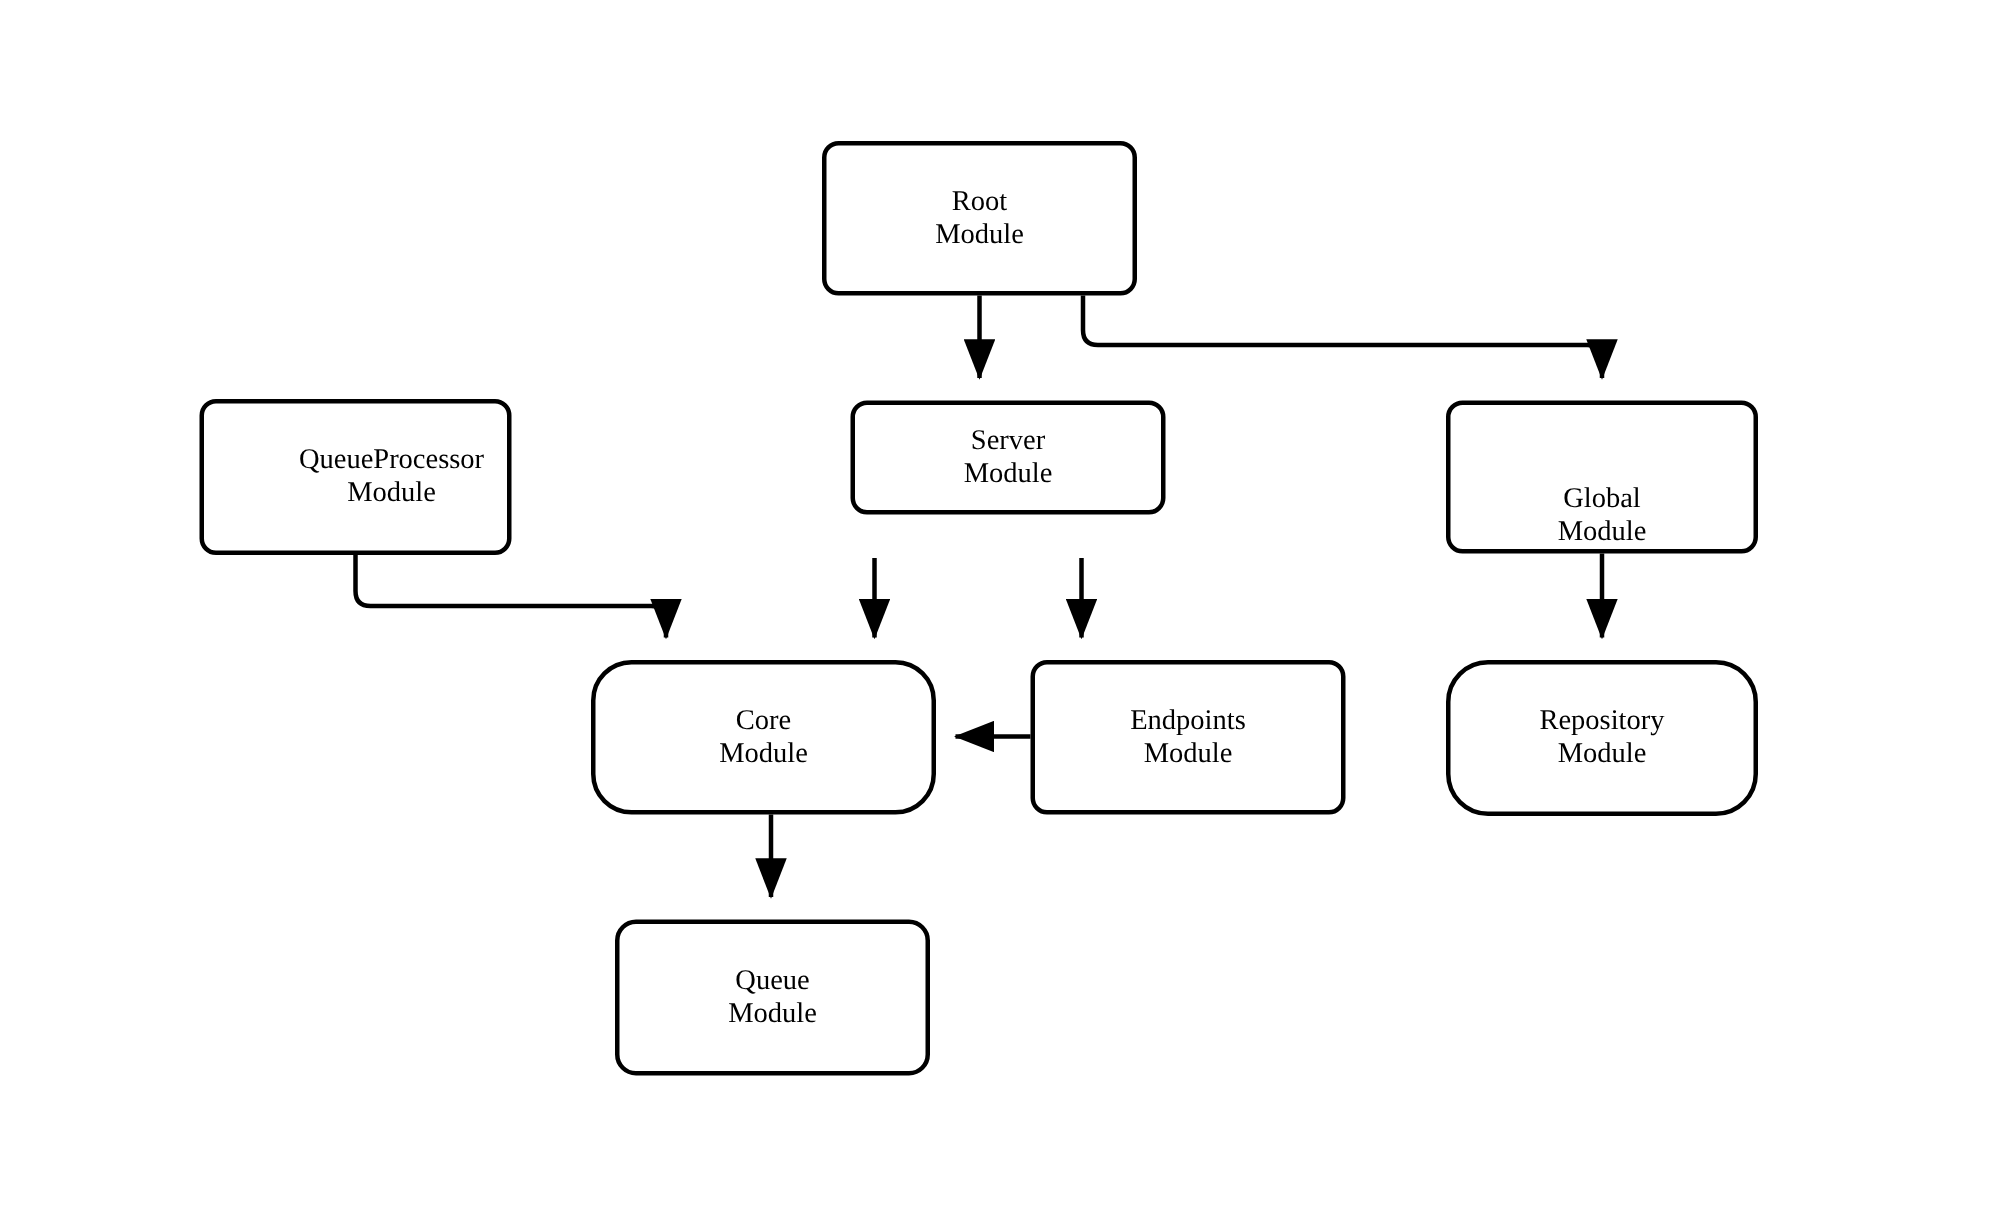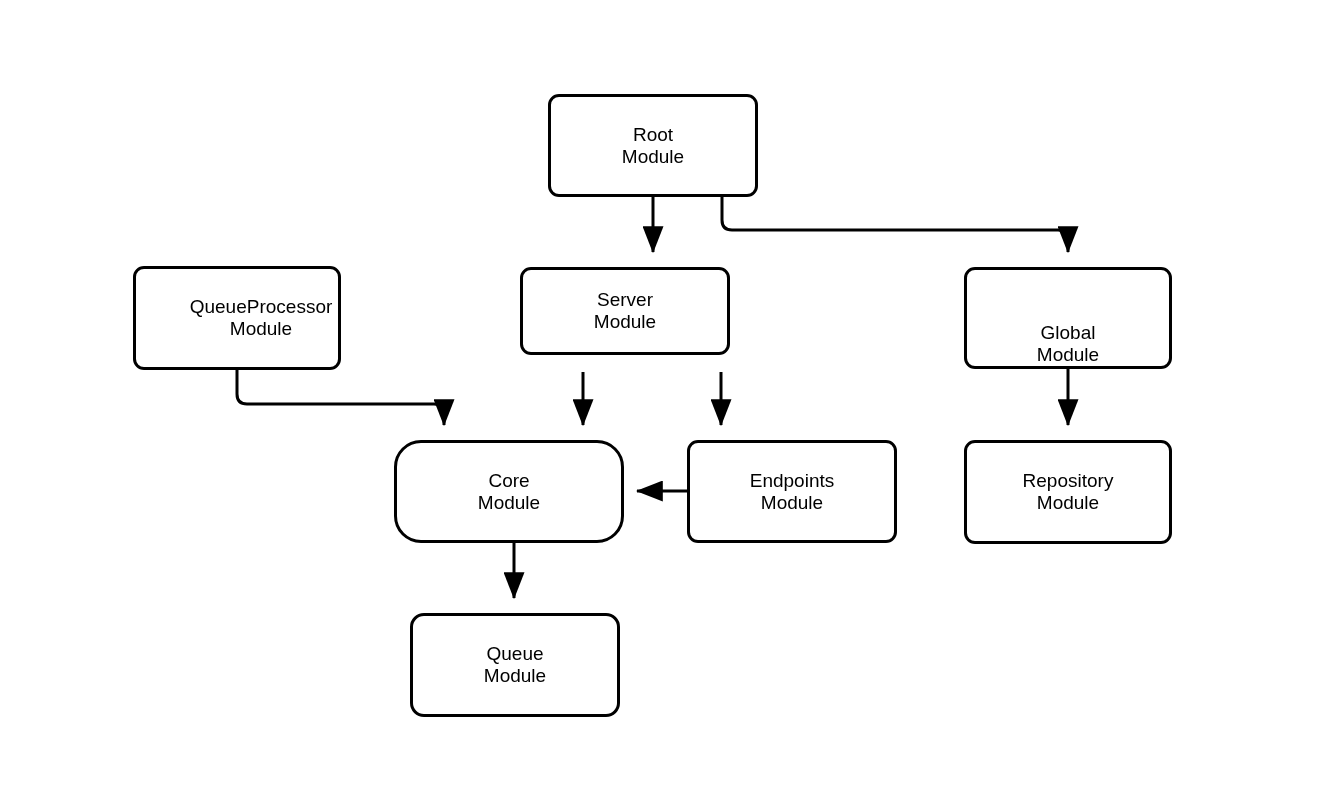--- a/index.html
+++ b/index.html
@@ -30,21 +30,21 @@
     border: 3px solid #000000;
     border-radius: 11px;
     background: #ffffff;
     display: flex;
     flex-direction: column;
     align-items: center;
     justify-content: center;
     z-index: 2;
   }
   .node-line {
-    font-family: Liberation Sans, sans-serif;
+    font-family: Liberation Serif, serif;
     font-size: 19px;
     line-height: 22px;
     color: #000000;
     white-space: pre;
     text-align: center;
     letter-spacing: 0px;
   }
 </style>
 </head>
 <body>
@@ -71,37 +71,37 @@
 
   <div id="node-layer">
       <div class="node" style="left: 548px; top: 94px; width: 210px; height: 103px;">
         <div class="node-line">Root</div>
         <div class="node-line">Module</div>
       </div>
       <div class="node" style="left: 133px; top: 266px; width: 208px; height: 104px; padding-left: 48px;">
         <div class="node-line">QueueProcessor</div>
         <div class="node-line">Module</div>
       </div>
-      <div class="node" style="left: 520px; top: 267px; width: 210px; height: 88px;">
+      <div class="node" style="left: 567px; top: 267px; width: 210px; height: 76px;">
         <div class="node-line">Server</div>
         <div class="node-line">Module</div>
       </div>
       <div class="node" style="left: 964px; top: 267px; width: 208px; height: 102px; justify-content: flex-end;">
         <div class="node-line">Global</div>
         <div class="node-line">Module</div>
       </div>
       <div class="node" style="left: 394px; top: 440px; width: 230px; height: 103px; border-radius: 27px;">
         <div class="node-line">Core</div>
         <div class="node-line">Module</div>
       </div>
       <div class="node" style="left: 687px; top: 440px; width: 210px; height: 103px;">
         <div class="node-line">Endpoints</div>
         <div class="node-line">Module</div>
       </div>
-      <div class="node" style="left: 964px; top: 440px; width: 208px; height: 104px;">
+      <div class="node" style="left: 964px; top: 440px; width: 208px; height: 104px; border-radius: 28px;">
         <div class="node-line">Repository</div>
         <div class="node-line">Module</div>
       </div>
       <div class="node" style="left: 410px; top: 613px; width: 210px; height: 104px; border-radius: 14px;">
         <div class="node-line">Queue</div>
         <div class="node-line">Module</div>
       </div>
     </div>
 
 </div>

